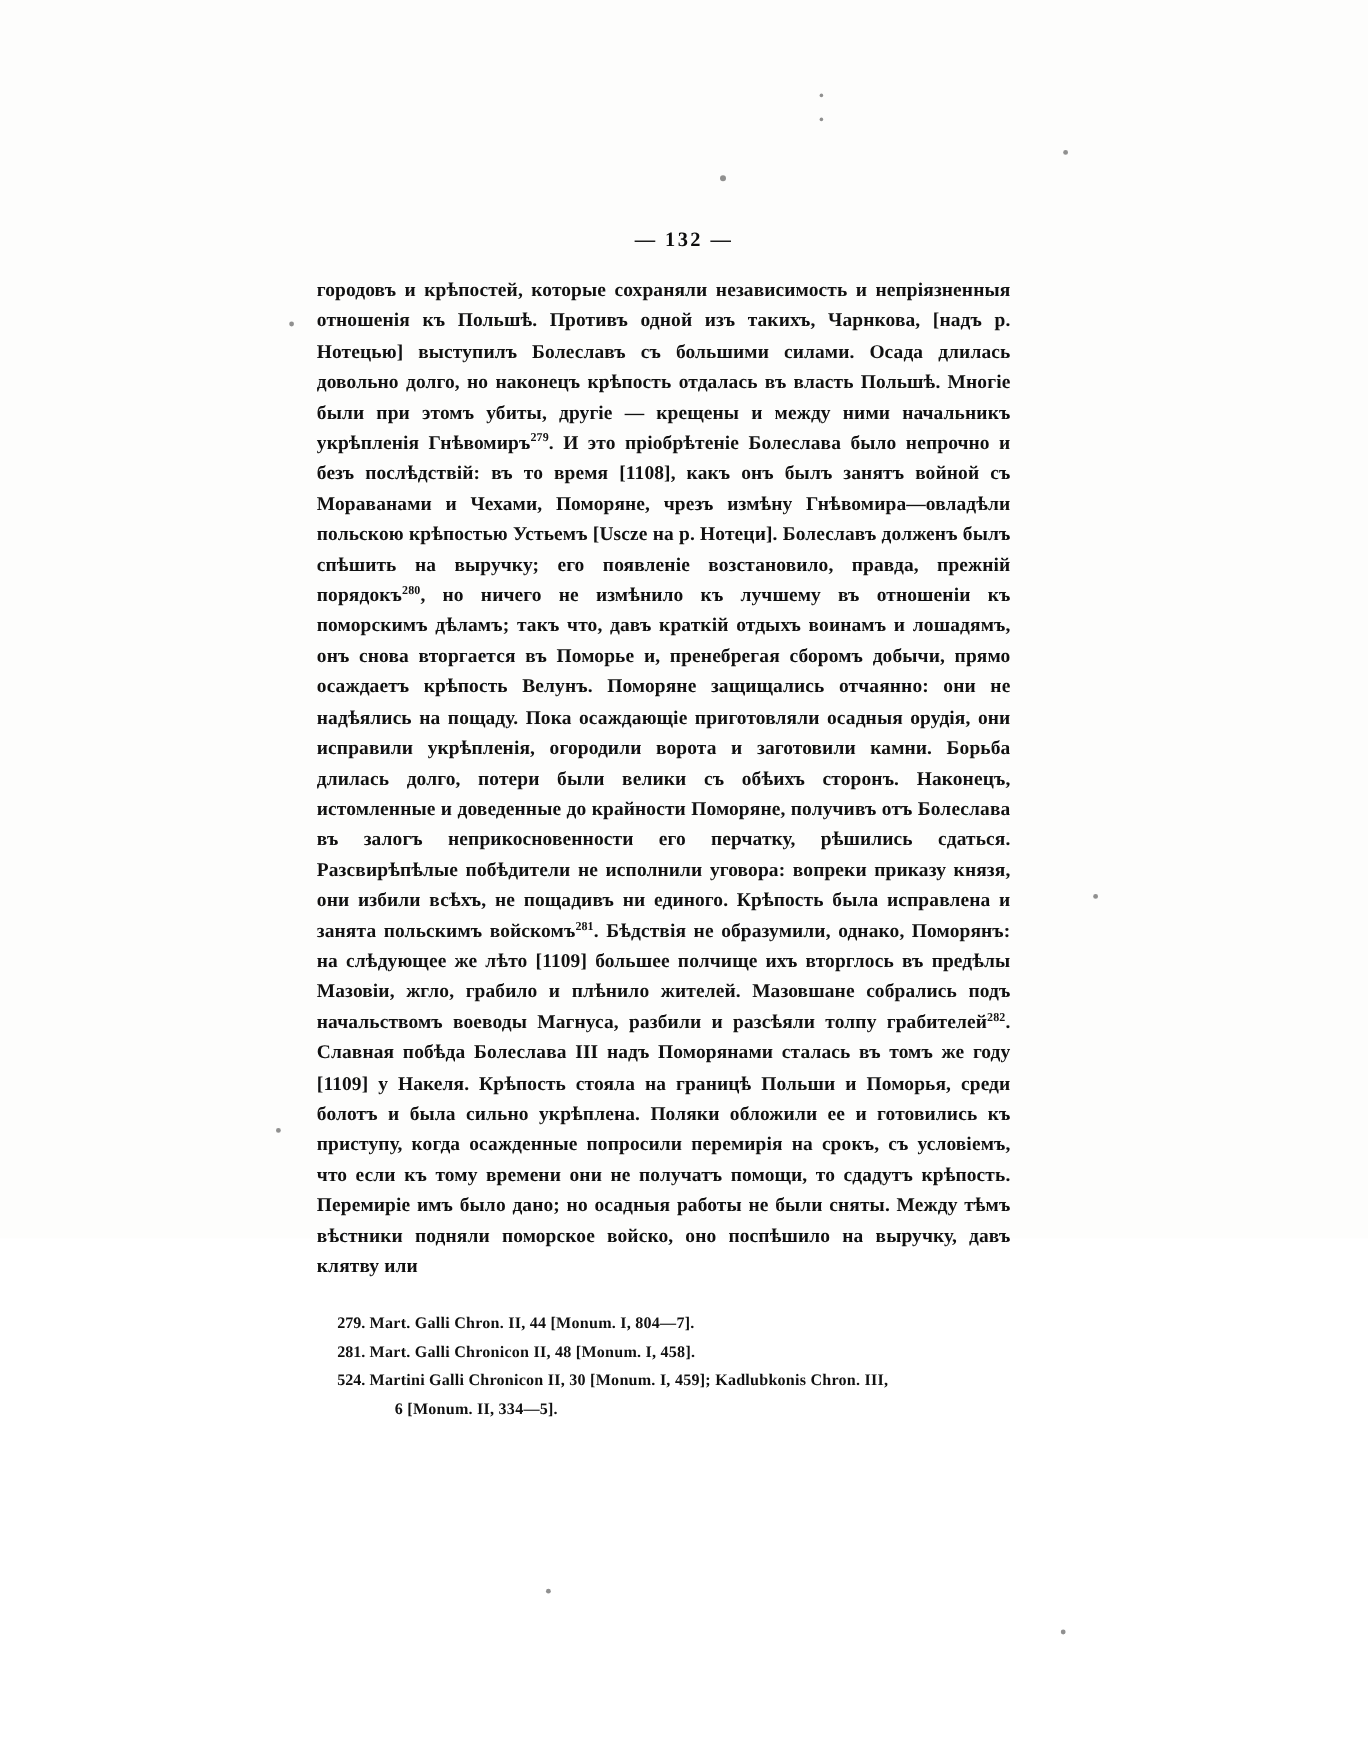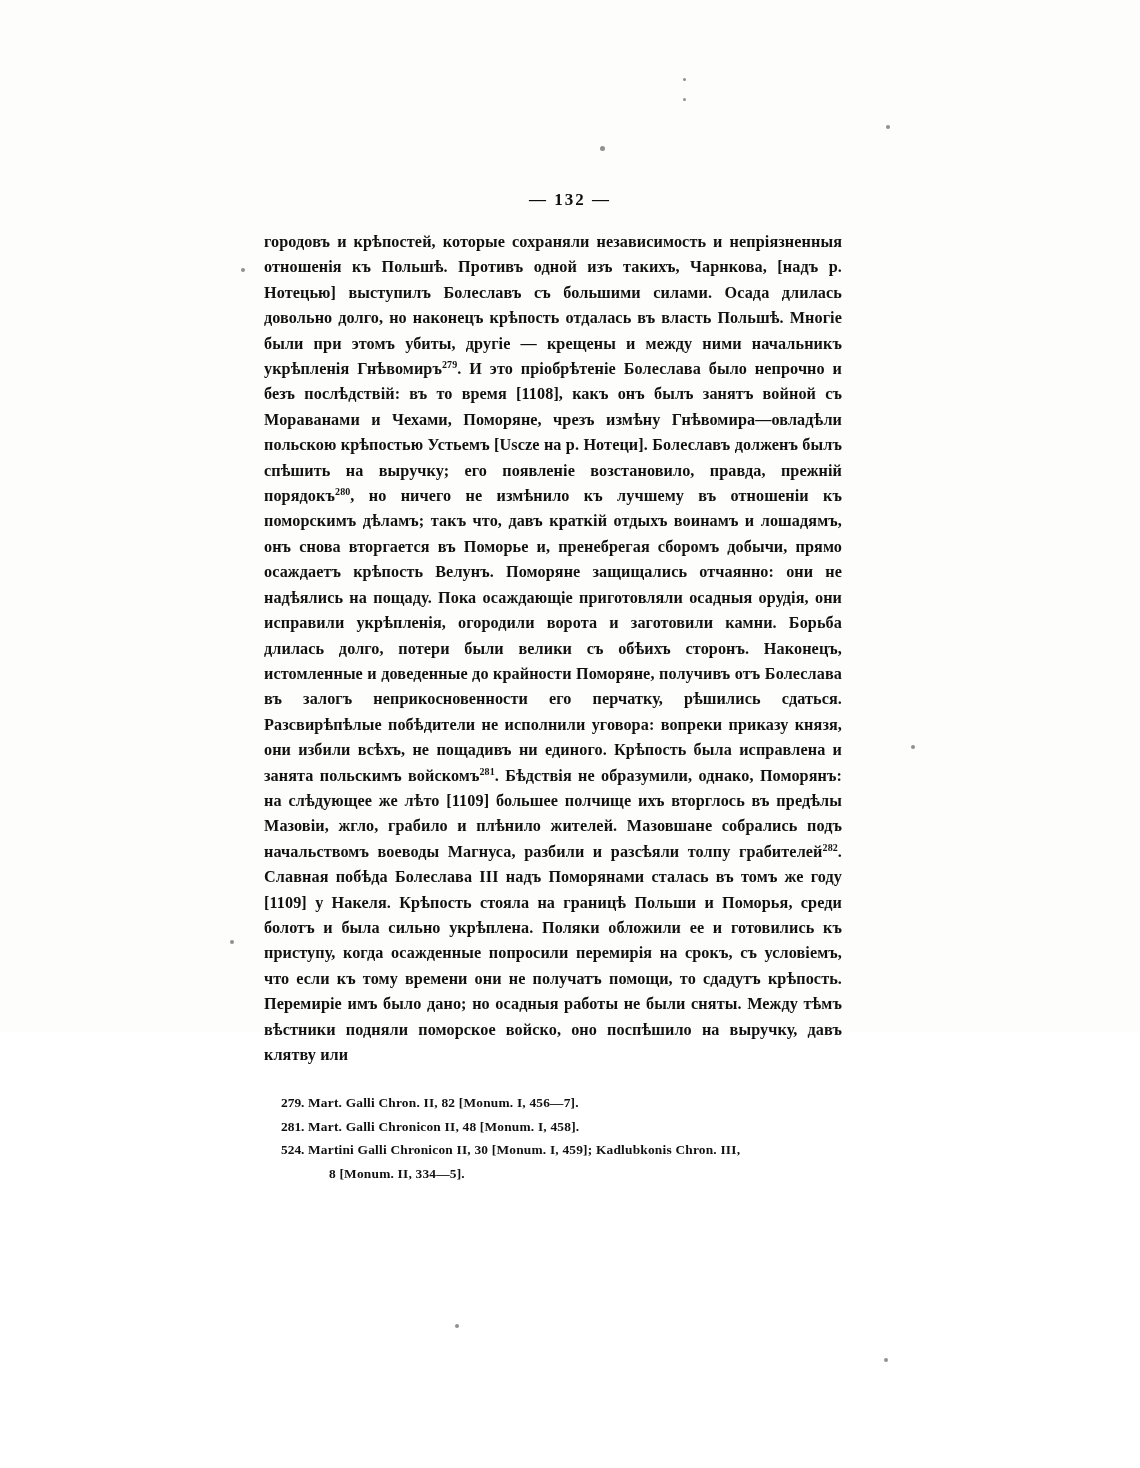--- a/index.html
+++ b/index.html
@@ -115,31 +115,31 @@
   <div class="page-number">— 132 —</div>
 
   <div class="body-text">
     <p><span>городовъ и крѣпостей, которые сохраняли независимость и непріязненныя отношенія къ Польшѣ. Противъ одной изъ такихъ, Чарнкова, [надъ р. Нотецью] выступилъ Болеславъ съ большими силами. Осада длилась довольно долго, но наконецъ крѣпость отдалась въ власть Польшѣ. Многіе были при этомъ убиты, другіе — крещены и между ними начальникъ укрѣпленія Гнѣвомиръ</span><sup>279</sup><span>. И это пріобрѣтеніе Болеслава было непрочно и безъ послѣдствій: въ то время [1108], какъ онъ былъ занятъ войной съ Мораванами и Чехами, Поморяне, чрезъ измѣну Гнѣвомира—овладѣли польскою крѣпостью Устьемъ [Uscze на р. Нотеци]. Болеславъ долженъ былъ спѣшить на выручку; его появленіе возстановило, правда, прежній порядокъ</span><sup>280</sup><span>, но ничего не измѣнило къ лучшему въ отношеніи къ поморскимъ дѣламъ; такъ что, давъ краткій отдыхъ воинамъ и лошадямъ, онъ снова вторгается въ Поморье и, пренебрегая сборомъ добычи, прямо осаждаетъ крѣпость Велунъ. Поморяне защищались отчаянно: они не надѣялись на пощаду. Пока осаждающіе приготовляли осадныя орудія, они исправили укрѣпленія, огородили ворота и заготовили камни. Борьба длилась долго, потери были велики съ обѣихъ сторонъ. Наконецъ, истомленные и доведенные до крайности Поморяне, получивъ отъ Болеслава въ залогъ неприкосновенности его перчатку, рѣшились сдаться. Разсвирѣпѣлые побѣдители не исполнили уговора: вопреки приказу князя, они избили всѣхъ, не пощадивъ ни единого. Крѣпость была исправлена и занята польскимъ войскомъ</span><sup>281</sup><span>. Бѣдствія не образумили, однако, Поморянъ: на слѣдующее же лѣто [1109] большее полчище ихъ вторглось въ предѣлы Мазовіи, жгло, грабило и плѣнило жителей. Мазовшане собрались подъ начальствомъ воеводы Магнуса, разбили и разсѣяли толпу грабителей</span><sup>282</sup><span>. Славная побѣда Болеслава III надъ Поморянами сталась въ томъ же году [1109] у Накеля. Крѣпость стояла на границѣ Польши и Поморья, среди болотъ и была сильно укрѣплена. Поляки обложили ее и готовились къ приступу, когда осажденные попросили перемирія на срокъ, съ условіемъ, что если къ тому времени они не получатъ помощи, то сдадутъ крѣпость. Перемиріе имъ было дано; но осадныя работы не были сняты. Между тѣмъ вѣстники подняли поморское войско, оно поспѣшило на выручку, давъ клятву или</span></p>
   </div>
 
   <div class="footnotes">
     <div>
       <div class="fn">
         <span class="fn-num">279.</span>
-        <span class="fn-text sp">Mart. Galli Chron. II, 82 [Monum. I, 456—7].</span>
+        <span class="fn-text sp">Mart. Galli Chron. II, 44 [Monum. I, 804—7].</span>
       </div>
     </div>
     <div>
       <div class="fn">
         <span class="fn-num">281.</span>
         <span class="fn-text sp">Mart. Galli Chronicon II, 48 [Monum. I, 458].</span>
       </div>
     </div>
     <div>
       <div class="fn">
         <span class="fn-num">524.</span>
         <span class="fn-text sp">Martini Galli Chronicon II, 30 [Monum. I, 459]; Kadlubkonis Chron. III,</span>
       </div>
-      <div class="fn-cont" style="padding-left:48px;">8 [Monum. II, 334—5].</div>
+      <div class="fn-cont" style="padding-left:48px;">6 [Monum. II, 334—5].</div>
     </div>
   </div>
 
 </div>
 
 </body></html>

